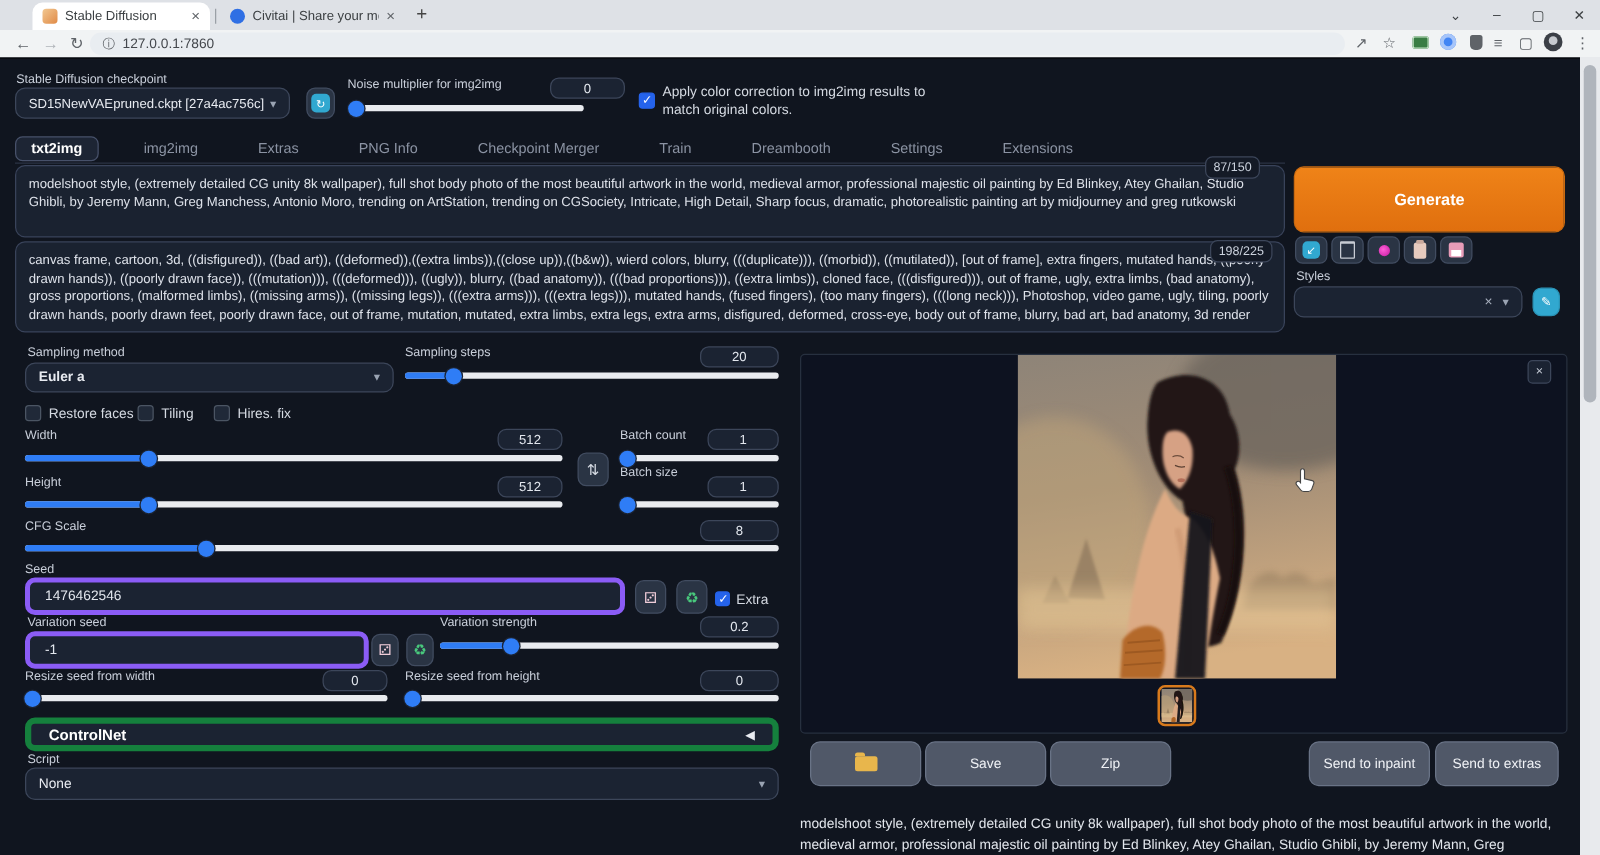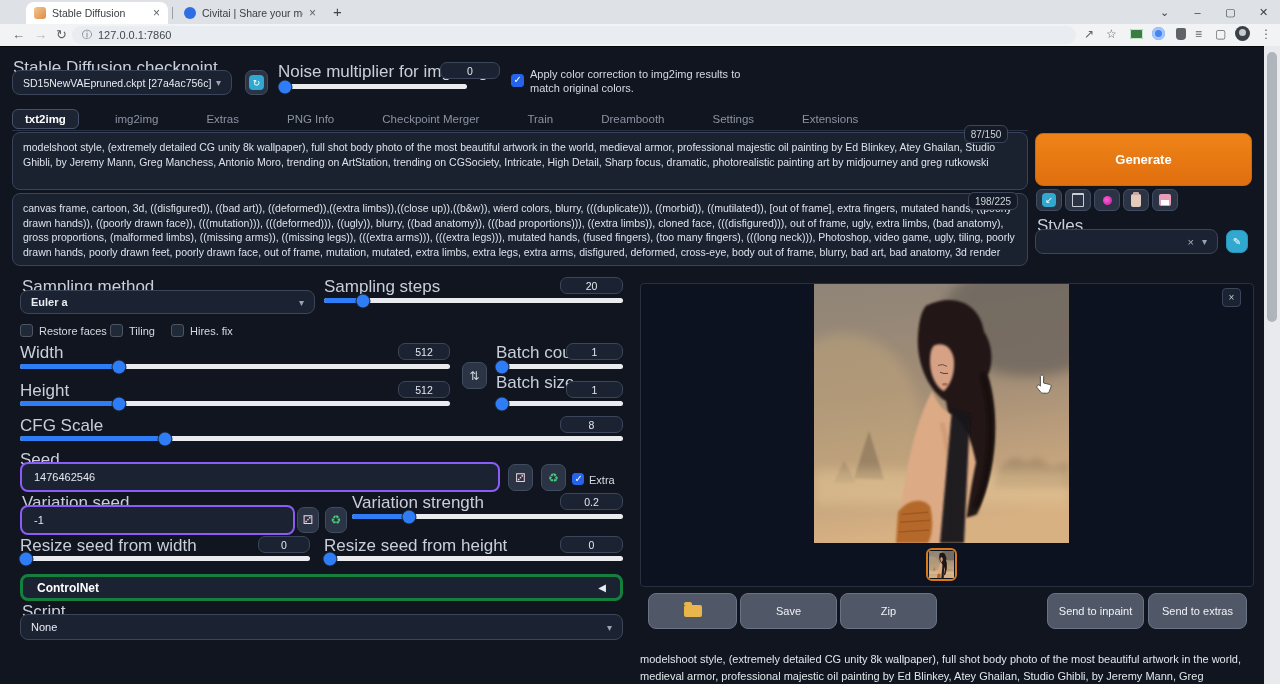--- a/index.html
+++ b/index.html
@@ -33,48 +33,48 @@
     box-shadow:inset 0 0 0 3px #a7c5f9}
   .pinicon{position:absolute;top:4px;width:10px;height:12px;background:#5f6368;border-radius:2px 2px 4px 4px}
   .avatar{position:absolute;top:2px;width:15px;height:15px;border-radius:50%;background:#3b3f46}
   .avatar::after{content:"";position:absolute;left:4px;top:3px;width:7px;height:7px;border-radius:50%;background:#c7cacf}
 
   
   .app-bg{position:absolute;left:0;top:46px;width:1264px;height:638px;background:#10151f;border-top:1px solid #05070b}
   .vscroll{position:absolute;left:1264px;top:46px;width:16px;height:638px;background:#e8eaed}
   .vthumb{position:absolute;left:1267px;top:52px;width:10px;height:270px;background:#b0b5bc;border-radius:5px}
 
-  .lbl{position:absolute;font-size:17px;color:#c9cfda;white-space:nowrap}
+  .lbl{position:absolute;font-size:10px;color:#c9cfda;white-space:nowrap}
   .dd{position:absolute;background:#1b2332;border:1px solid #3c465a;border-radius:8px;display:flex;
     align-items:center;box-sizing:border-box;padding:0 10px}
   .ddv{font-size:11px;color:#e8ebf1;flex:1}
   .ddc{font-size:10px;color:#9aa3b2}
   .numbox{position:absolute;background:#1b2332;border:1px solid #3c465a;border-radius:7px;color:#e3e7ee;
     font-size:10.5px;display:flex;align-items:center;justify-content:center;box-sizing:border-box}
-  .input{position:absolute;background:#1b2332;border:2px solid #8b5cf6;border-radius:8px;display:flex;
+  .input{position:absolute;background:#1b2332;border:4px solid #8b5cf6;border-radius:8px;display:flex;
     align-items:center;padding:0 12px;box-sizing:border-box;font-size:11px;color:#e3e7ee}
   .slider{position:absolute;height:5px;border-radius:3px;background:#e9ebef}
   .sfill{position:absolute;left:0;top:0;bottom:0;background:#2f7df6;border-radius:3px}
   .sknob{position:absolute;top:50%;transform:translate(-50%,-50%);width:13px;height:13px;border-radius:50%;
     background:#2f7df6;box-shadow:0 0 0 1px #1b2332}
   .cb{position:absolute;width:13px;height:13px;border:1px solid #4b5563;border-radius:3px;background:#202938;box-sizing:border-box}
   .cb.checked{background:#2563eb;border-color:#2563eb}
   .cb.checked::after{content:"✓";position:absolute;left:1.5px;top:-1px;font-size:10px;color:#fff}
   .cl{position:absolute;font-size:11px;color:#d5dae2;white-space:nowrap}
   .sqbtn{position:absolute;background:#2a3444;border:1px solid #414c60;border-radius:7px;display:flex;
     align-items:center;justify-content:center;box-sizing:border-box}
   .ta{position:absolute;background:#1a2230;border:1px solid #39435a;border-radius:8px;box-sizing:border-box;
     padding:7px 10px;font-size:10.5px;line-height:14.5px;color:#dde1e9;overflow:hidden}
   .counter{position:absolute;background:#141a26;border:1px solid #3c465a;border-radius:6px;color:#cbd2dd;
     font-size:10px;display:flex;align-items:center;justify-content:center}
   .navtabs{position:absolute;left:12px;top:107px;width:1016px;height:23px;display:flex;align-items:center;
     border-bottom:1px solid #2a3344;box-sizing:content-box}
   .navtab{font-size:11.5px;color:#8b93a3;padding:3px 12px;margin-right:24px;white-space:nowrap}
   .navtab.active{color:#fff;font-weight:bold;background:#1d2534;border:1px solid #47516a;border-radius:6px}
-  .accordion{position:absolute;background:#1b2332;border:3px solid #15803d;border-radius:8px;display:flex;
+  .accordion{position:absolute;background:#1b2332;border:5px solid #15803d;border-radius:8px;display:flex;
     align-items:center;box-sizing:border-box;padding:0 14px}
   .acc-title{font-size:12px;color:#fff;font-weight:bold;flex:1}
   .acc-arrow{font-size:10px;color:#e8ebf1}
   .gen{position:absolute;background:linear-gradient(180deg,#ef8318,#e06f0e);border:1px solid #c express;border:1px solid #c96a10;
     border-radius:8px;display:flex;align-items:center;justify-content:center;color:#fff;font-size:13px;font-weight:bold}
   .toolbtn{width:26px;height:22px;background:#2a3444;border:1px solid #414c60;border-radius:6px;display:flex;
     align-items:center;justify-content:center;box-sizing:border-box}
   .toolrow{position:absolute;left:1036px;top:189px;display:flex;gap:3px}
   .tealsq{width:15px;height:15px;background:#31a8d0;border-radius:4px;color:#fff;font-size:9px;display:flex;
     align-items:center;justify-content:center}

